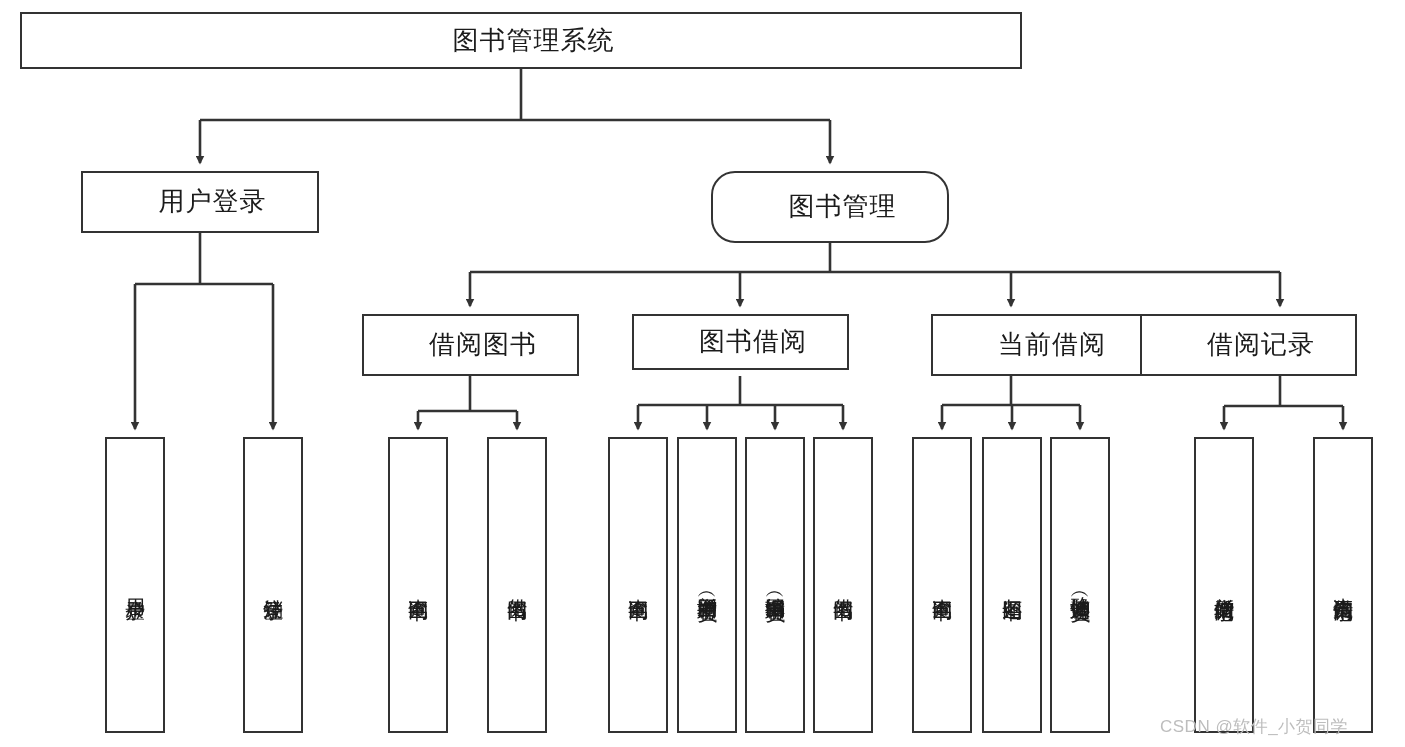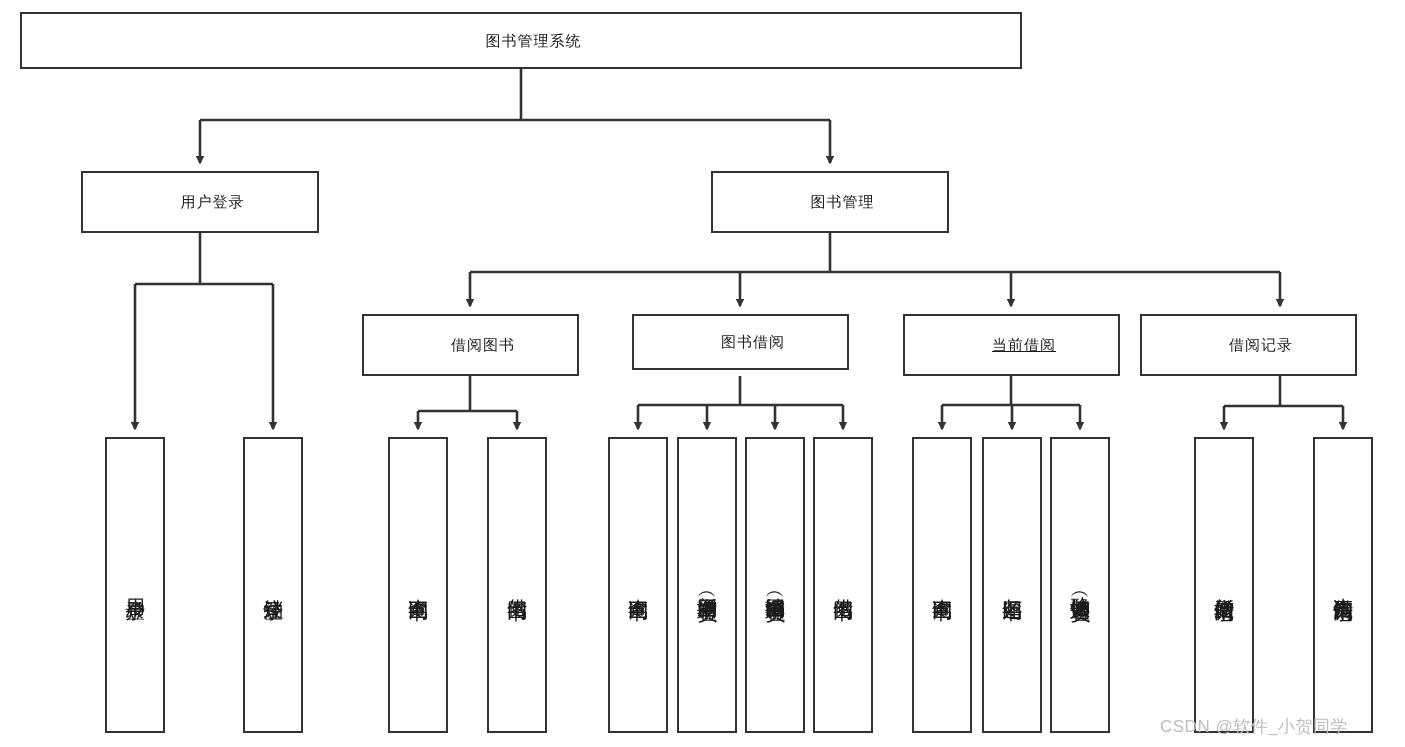--- a/index.html
+++ b/index.html
@@ -31,21 +31,21 @@
     box-sizing: border-box;
     background: #ffffff;
     border: 2px solid #333333;
     display: flex;
     align-items: center;
     justify-content: center;
     color: #1b1b1b;
     z-index: 2;
   }
   .node.horizontal {
-    font-size: 15px;
+    font-size: 26px;
     letter-spacing: 1px;
     line-height: 1.2;
     white-space: nowrap;
     padding-left: 25px;
   }
   .node.vertical {
     writing-mode: vertical-rl;
     text-orientation: upright;
     font-size: 20px;
     line-height: 1.18;
@@ -129,31 +129,31 @@
     </g>
   </svg>
 
   <div class="node horizontal" style="left:20px; top:12px; width:1002px; height:57px;">
     <span>图书管理系统</span>
   </div>
 
   <div class="node horizontal" style="left:81px; top:171px; width:238px; height:62px;">
     <span>用户登录</span>
   </div>
-  <div class="node horizontal" style="left:711px; top:171px; width:238px; height:62px;">
+  <div class="node horizontal" style="left:711px; top:171px; width:238px; height:72px;border-radius:24px;">
     <span>图书管理</span>
   </div>
 
   <div class="node horizontal" style="left:362px; top:314px; width:217px; height:62px;">
     <span>借阅图书</span>
   </div>
   <div class="node horizontal" style="left:632px; top:314px; width:217px; height:56px;">
     <span>图书借阅</span>
   </div>
-  <div class="node horizontal" style="left:903px; top:314px; width:217px; height:62px;text-decoration:underline;">
+  <div class="node horizontal" style="left:931px; top:314px; width:217px; height:62px;">
     <span>当前借阅</span>
   </div>
   <div class="node horizontal" style="left:1140px; top:314px; width:217px; height:62px;">
     <span>借阅记录</span>
   </div>
 
   <div class="node vertical" style="left:105px; top:437px; width:60px; height:296px;">
     <span class="vtext">用户登录</span>
   </div>
   <div class="node vertical" style="left:243px; top:437px; width:60px; height:296px;">

